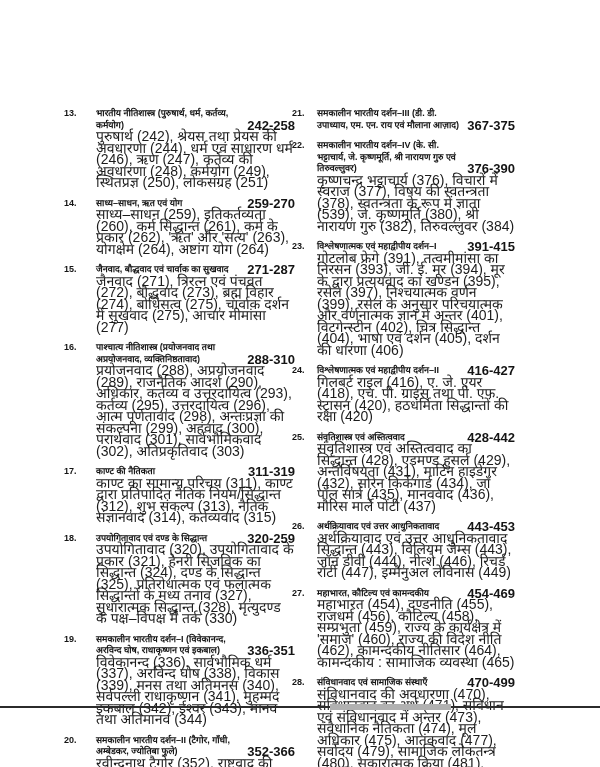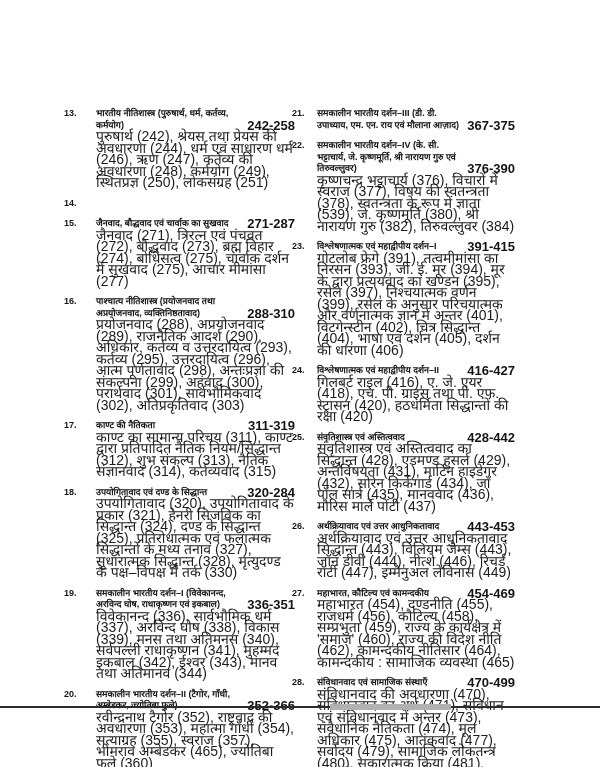--- a/index.html
+++ b/index.html
@@ -89,20 +89,27 @@
       <div class="heading">
         <span class="title">भारतीय नीतिशास्त्र (पुरुषार्थ, धर्म, कर्तव्य, कर्मयोग)</span>
         <span class="pages">242-258</span>
       </div>
       <div class="desc">पुरुषार्थ (242), श्रेयस तथा प्रेयस की अवधारणा (244), धर्म एवं साधारण धर्म (246), ऋण (247), कर्तव्य की अवधारणा (248), कर्मयोग (249), स्थितप्रज्ञ (250), लोकसंग्रह (251)</div>
     </div>
   </div>
 
   <div class="entry">
     <div class="num">14.</div>
+    <div class="body">
+      <div class="heading">
+        <span class="title">साध्य–साधन, ऋत एवं योग</span>
+        <span class="pages">259-270</span>
+      </div>
+      <div class="desc">साध्य–साधन (259), इतिकर्तव्यता (260), कर्म सिद्धान्त (261), कर्म के प्रकार (262), 'ऋत' और 'सत्य' (263), योगक्षेम (264), अष्टांग योग (264)</div>
+    </div>
   </div>
 
   <div class="entry">
     <div class="num">15.</div>
     <div class="body">
       <div class="heading">
         <span class="title">जैनवाद, बौद्धवाद एवं चार्वाक का सुखवाद</span>
         <span class="pages">271-287</span>
       </div>
       <div class="desc">जैनवाद (271), त्रिरत्न एवं पंचव्रत (272), बौद्धवाद (273), ब्रह्म विहार (274), बोधिसत्व (275), चार्वाक दर्शन में सुखवाद (275), आचार मीमांसा (277)</div>
@@ -129,21 +136,21 @@
       </div>
       <div class="desc">काण्ट का सामान्य परिचय (311), काण्ट द्वारा प्रतिपादित नैतिक नियम/सिद्धान्त (312), शुभ संकल्प (313), नैतिक संज्ञानवाद (314), कर्तव्यवाद (315)</div>
     </div>
   </div>
 
   <div class="entry">
     <div class="num">18.</div>
     <div class="body">
       <div class="heading">
         <span class="title">उपयोगितावाद एवं दण्ड के सिद्धान्त</span>
-        <span class="pages">320-284</span>
+        <span class="pages">320-259</span>
       </div>
       <div class="desc">उपयोगितावाद (320), उपयोगितावाद के प्रकार (321), हेनरी सिजविक का सिद्धान्त (324), दण्ड के सिद्धान्त (325), प्रतिरोधात्मक एवं फलात्मक सिद्धान्तों के मध्य तनाव (327), सुधारात्मक सिद्धान्त (328), मृत्युदण्ड के पक्ष–विपक्ष में तर्क (330)</div>
     </div>
   </div>
 
   <div class="entry">
     <div class="num">19.</div>
     <div class="body">
       <div class="heading">
         <span class="title">समकालीन भारतीय दर्शन–I (विवेकानन्द, अरविन्द घोष, राधाकृष्णन एवं इकबाल)</span>

